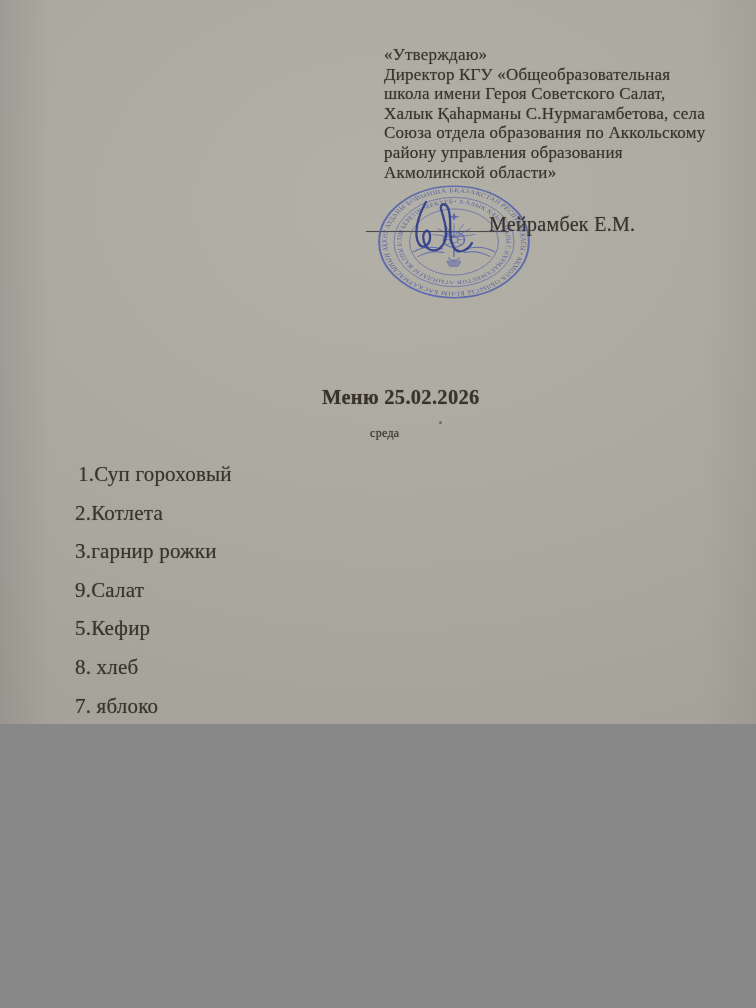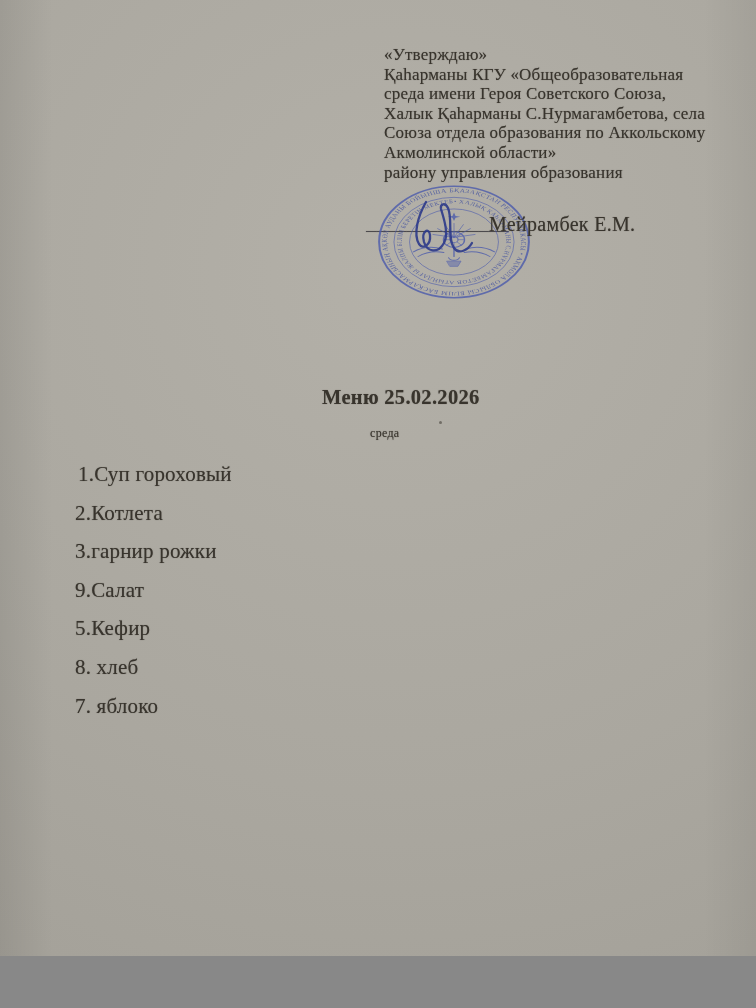--- a/index.html
+++ b/index.html
@@ -1,18 +1,18 @@
 <!DOCTYPE html>
 <html><head>
 <meta charset="utf-8">
 <style>
   html,body{margin:0;padding:0;background:#888;}
   .page{
     position:relative;
-    width:756px;height:956px;
+    width:756px;height:724px;
     margin:0 auto;
     overflow:hidden;
     font-family:"Liberation Serif","DejaVu Serif",serif;
     background:
       linear-gradient(90deg, rgba(0,0,0,0.08), rgba(0,0,0,0) 7%, rgba(0,0,0,0) 93%, rgba(0,0,0,0.05)),
       radial-gradient(130% 100% at 52% 28%, #b3b0a8 0%, #aaa79f 55%, #a19e96 100%);
   }
   .ink{color:#38342d;}
   .soft{text-shadow:0 0 1px rgba(56,52,45,0.55);}
   .approval-block{
@@ -58,26 +58,26 @@
   .menu-item{white-space:nowrap;}
   .menu-item:first-child{margin-left:3px;}
 </style>
 </head>
 <body>
 
 <div class="page">
 
   <div class="approval-block ink soft">
     <div class="approval-line">«Утверждаю»</div>
-    <div class="approval-line">Қаһарманы КГУ «Общеобразовательная</div>
-    <div class="approval-line">среда имени Героя Советского Союза,</div>
+    <div class="approval-line">Директор КГУ «Общеобразовательная</div>
+    <div class="approval-line">школа имени Героя Советского Салат,</div>
     <div class="approval-line">Халык Қаһарманы С.Нурмагамбетова, села</div>
     <div class="approval-line">Союза отдела образования по Аккольскому</div>
+    <div class="approval-line">району управления образования</div>
     <div class="approval-line">Акмолинской области»</div>
-    <div class="approval-line">району управления образования</div>
   </div>
 
   <div class="sig-underscores soft">______________</div>
 
   <div class="stamp-wrap">
     <svg viewBox="0 0 200 200" preserveAspectRatio="none">
       <g fill="none" stroke="#4e5dac">
         <circle cx="100" cy="100" r="96" stroke-width="2.6"></circle>
         <circle cx="100" cy="100" r="77" stroke-width="1.1"></circle>
         <circle cx="100" cy="100" r="57" stroke-width="1.1"></circle>

